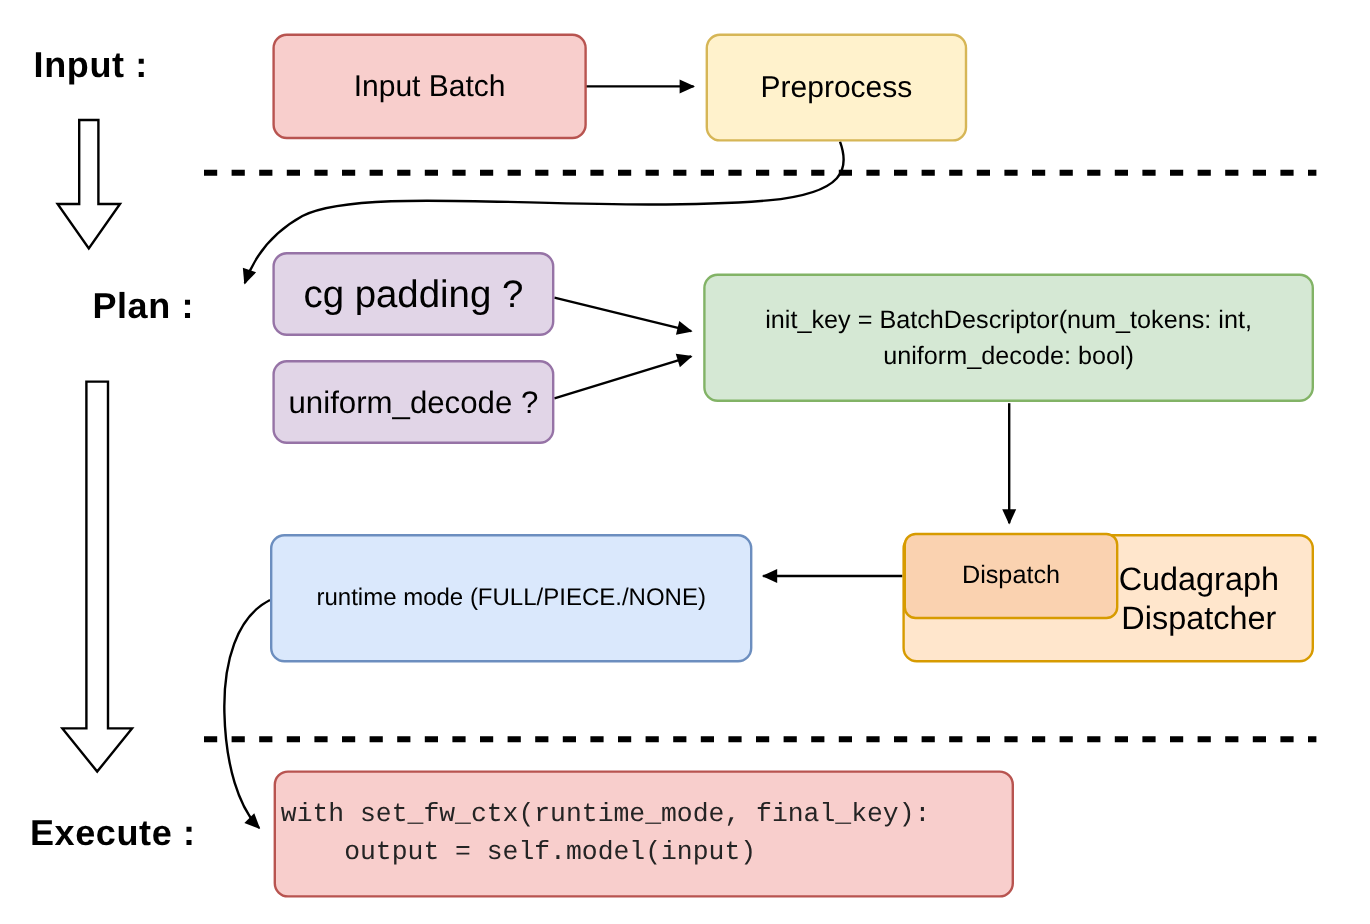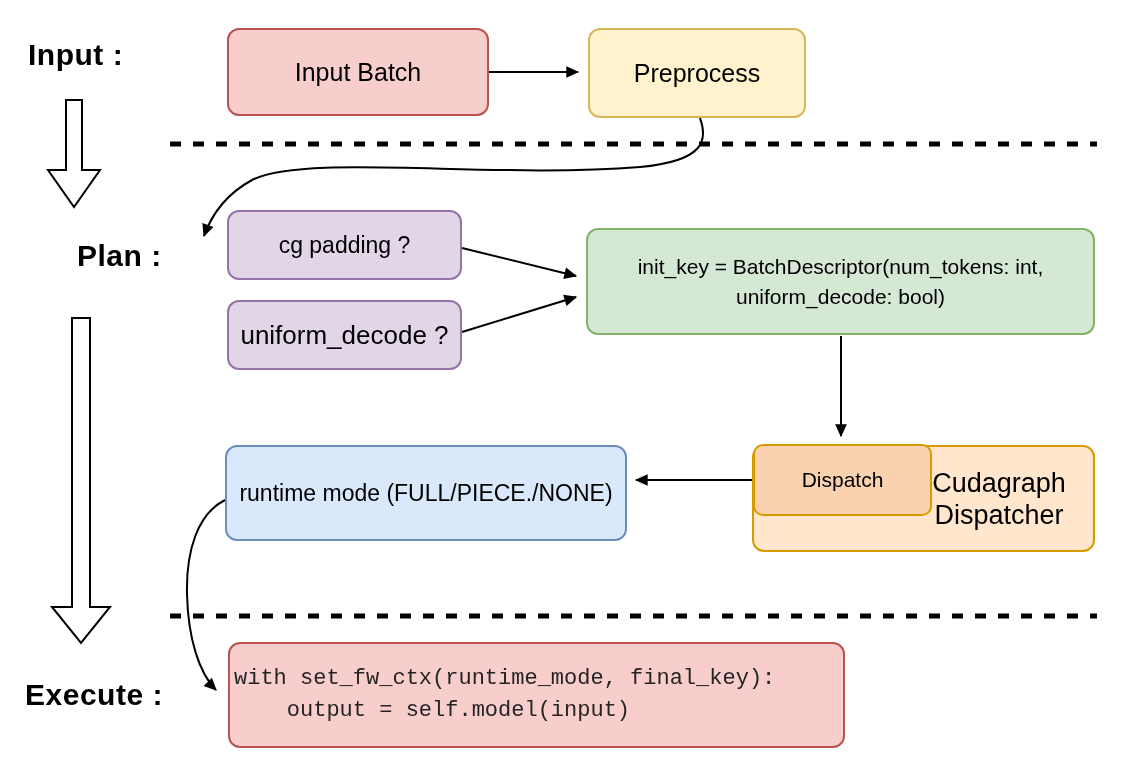--- a/index.html
+++ b/index.html
@@ -38,28 +38,28 @@
   .pink   { background: var(--pink-fill);   border-color: var(--pink-border); }
   .yellow { background: var(--yellow-fill); border-color: var(--yellow-border); }
   .purple { background: var(--purple-fill); border-color: var(--purple-border); }
   .green  { background: var(--green-fill);  border-color: var(--green-border); }
   .orange { background: var(--orange-fill); border-color: var(--orange-border); padding-left: 36px; }
   .peach  { background: var(--peach-fill);  border-color: var(--orange-border); }
   .blue   { background: var(--blue-fill);   border-color: var(--blue-border); }
 
   #node-input-batch    { left: 227px; top: 28px;  width: 262px; height: 88px;  font-size: 25px; }
   #node-preprocess     { left: 588px; top: 28px;  width: 218px; height: 90px;  font-size: 25px; }
-  #node-cg-padding     { left: 227px; top: 210px; width: 235px; height: 70px;  font-size: 23px; }
+  #node-cg-padding     { left: 227px; top: 210px; width: 235px; height: 70px;  font-size: 32px; }
   #node-uniform-decode { left: 227px; top: 300px; width: 235px; height: 70px;  font-size: 26px; }
   #node-init-key       { left: 586px; top: 228px; width: 509px; height: 107px; font-size: 21px; line-height: 30px; justify-content: center; }
   #node-cudagraph      { left: 752px; top: 445px; width: 343px; height: 107px; font-size: 27px; line-height: 32px;
                          align-items: flex-end; }
   #node-cudagraph .text-block { width: 168px; padding-right: 10px; }
   #node-dispatch       { left: 753px; top: 444px; width: 179px; height: 72px;  font-size: 21px; border-radius: 10px; }
-  #node-runtime-mode   { left: 225px; top: 445px; width: 402px; height: 96px; font-size: 23px; line-height: 29px; }
+  #node-runtime-mode   { left: 225px; top: 445px; width: 402px; height: 107px; font-size: 20px; line-height: 29px; }
   #node-execute-code   { left: 228px; top: 642px; width: 617px; height: 106px;
                          align-items: flex-start; font-family: "Liberation Mono", "DejaVu Sans Mono", monospace;
                          font-size: 22px; line-height: 32px; color: #242424; }
   #node-execute-code .line { white-space: pre; padding-left: 4px; }
 
   #label-input   { left: 28px; top: 38px; }
   #label-plan    { left: 37px; top: 239px; margin-left: 40px; }
   #label-execute { left: 25px; top: 678px; }
 </style>
 </head>

